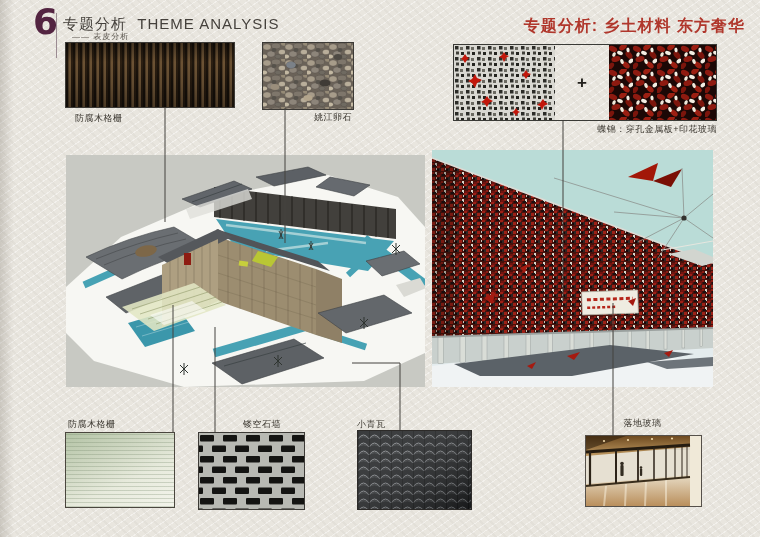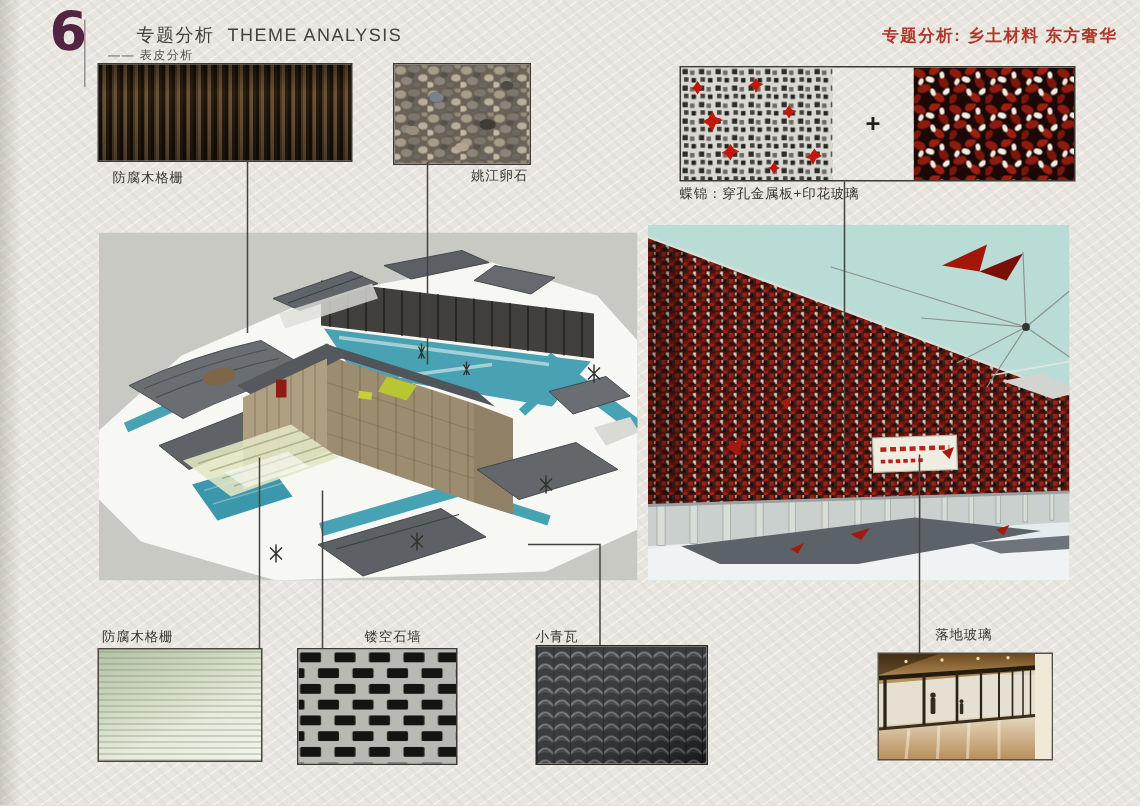--- a/index.html
+++ b/index.html
@@ -9,23 +9,23 @@
     background-image:
       repeating-linear-gradient(45deg, rgba(120,115,105,0.05) 0 2px, transparent 2px 7px),
       repeating-linear-gradient(-35deg, rgba(255,255,255,0.45) 0 1px, transparent 1px 6px);}
   .edge-shade{position:absolute;left:0;top:0;width:14px;height:100%;
     background:linear-gradient(90deg, rgba(95,88,78,.22), rgba(95,88,78,0));}
   .abs{position:absolute;}
   .lbl{position:absolute;font-size:9px;color:#3a362f;letter-spacing:.5px;white-space:nowrap;}
   .hdr-num{position:absolute;left:33px;top:4px;font-size:36px;font-weight:bold;
     color:#532441;font-family:"DejaVu Sans", sans-serif;line-height:1;}
   .hdr-rule{position:absolute;left:56px;top:13px;width:1px;height:45px;background:#9b8b92;}
-  .hdr-title{position:absolute;left:63px;top:15px;font-size:12px;color:#45413c;letter-spacing:1px;margin-left:28px;}
+  .hdr-title{position:absolute;left:63px;top:15px;font-size:15px;color:#45413c;letter-spacing:1px;}
   .hdr-sub{position:absolute;left:72px;top:31px;font-size:8px;color:#57524b;letter-spacing:1px;}
-  .hdr-right{position:absolute;right:15px;top:16px;font-size:11px;font-weight:600;
+  .hdr-right{position:absolute;right:15px;top:16px;font-size:16px;font-weight:600;
     color:#b0372c;letter-spacing:1px;}
   .swatch{position:absolute;border:1px solid #3c3a36;box-sizing:border-box;}
   .wood{background:
     linear-gradient(180deg, rgba(0,0,0,.38), rgba(96,66,34,.12) 30%, rgba(0,0,0,.10) 62%, rgba(0,0,0,.32)),
     repeating-linear-gradient(90deg,#16100a 0 2px,#4c3a25 2px 3px,#6d5436 3px 5px,#251a0f 5px 7px);}
   .pglass{background:
     repeating-linear-gradient(0deg, rgba(110,130,100,.28) 0 1px, rgba(255,255,255,0) 1px 4px),
     linear-gradient(155deg,#b4c4a6 0%,#ccd5bf 30%,#e7eadc 62%,#f3f4eb 100%);
     border:1px solid #4a463e;}
   .combo-box{position:absolute;border:1px solid #3a3a36;box-sizing:border-box;display:flex;}
@@ -114,21 +114,21 @@
             <ellipse cx="22" cy="16" rx="2.8" ry="1.8" fill="#f2ede2" transform="rotate(-40 22 16)"></ellipse>
             <ellipse cx="13" cy="16.5" rx="2.6" ry="1.7" fill="#efe8da" transform="rotate(70 13 16.5)"></ellipse>
             <ellipse cx="5" cy="9.5" rx="2.4" ry="1.6" fill="#efe8da" transform="rotate(-65 5 9.5)"></ellipse>
             <ellipse cx="19" cy="5" rx="2.4" ry="1.6" fill="#f2ede2" transform="rotate(80 19 5)"></ellipse>
           </g>
         </pattern>
       </defs>
       <rect width="107" height="75" fill="url(#rg)"></rect>
     </svg>
   </div>
-  <div class="lbl" style="left:453px;top:123px;width:264px;text-align:left;">蝶锦：穿孔金属板+印花玻璃</div>
+  <div class="lbl" style="left:453px;top:123px;width:264px;text-align:right;">蝶锦：穿孔金属板+印花玻璃</div>
 
   <svg class="abs" style="left:66px;top:155px;" width="359" height="232" viewBox="0 0 359 232">
     <rect width="359" height="232" fill="#c8c9c3"></rect>
     <polygon points="0,132 55,82 148,42 262,20 332,42 359,72 359,198 298,226 118,232 28,206 0,178" fill="#f7f7f3"></polygon>
     <g stroke="#47a2b4" fill="none">
       <path d="M298,84 L359,130" stroke-width="10"></path>
       <path d="M312,92 L282,120" stroke-width="6"></path>
       <path d="M18,130 L72,106" stroke-width="7"></path>
       <path d="M148,198 L238,172" stroke-width="9"></path>
       <path d="M238,172 L300,192" stroke-width="7"></path>

